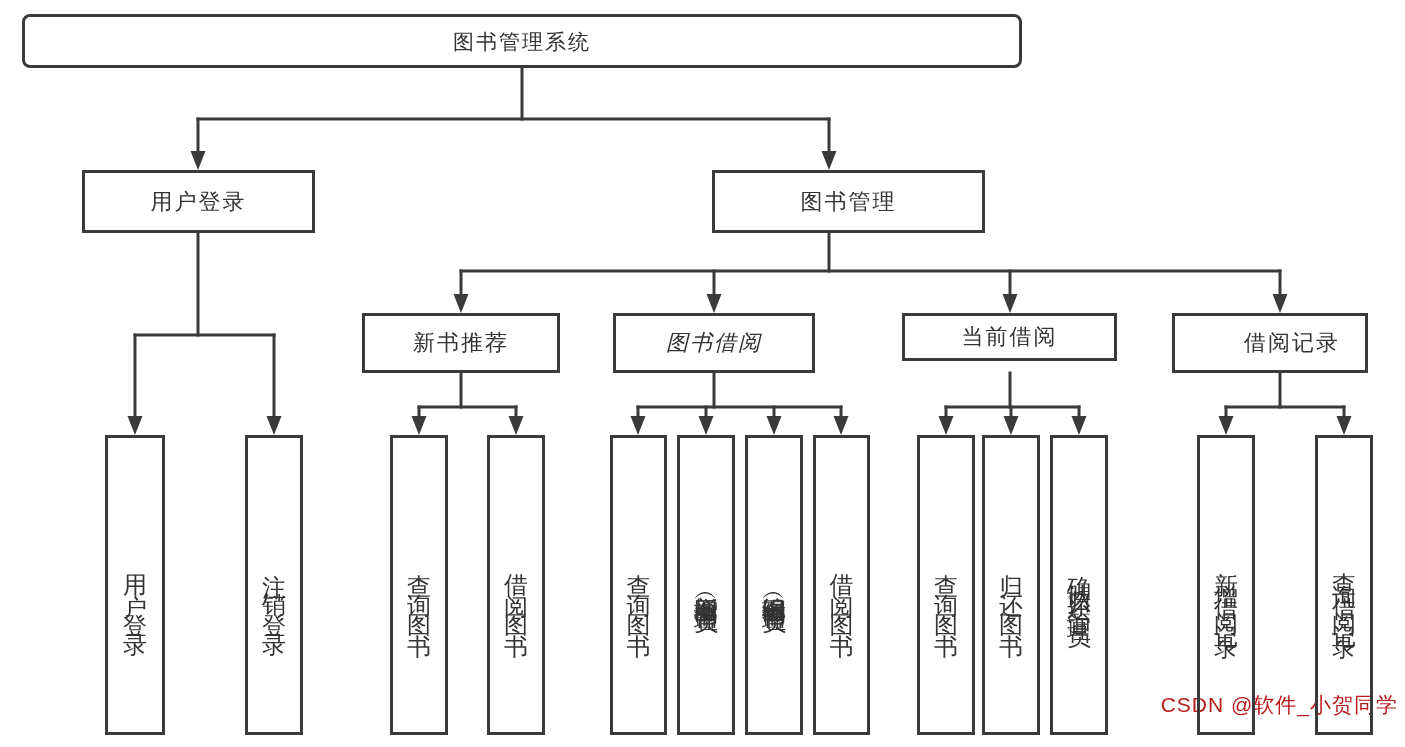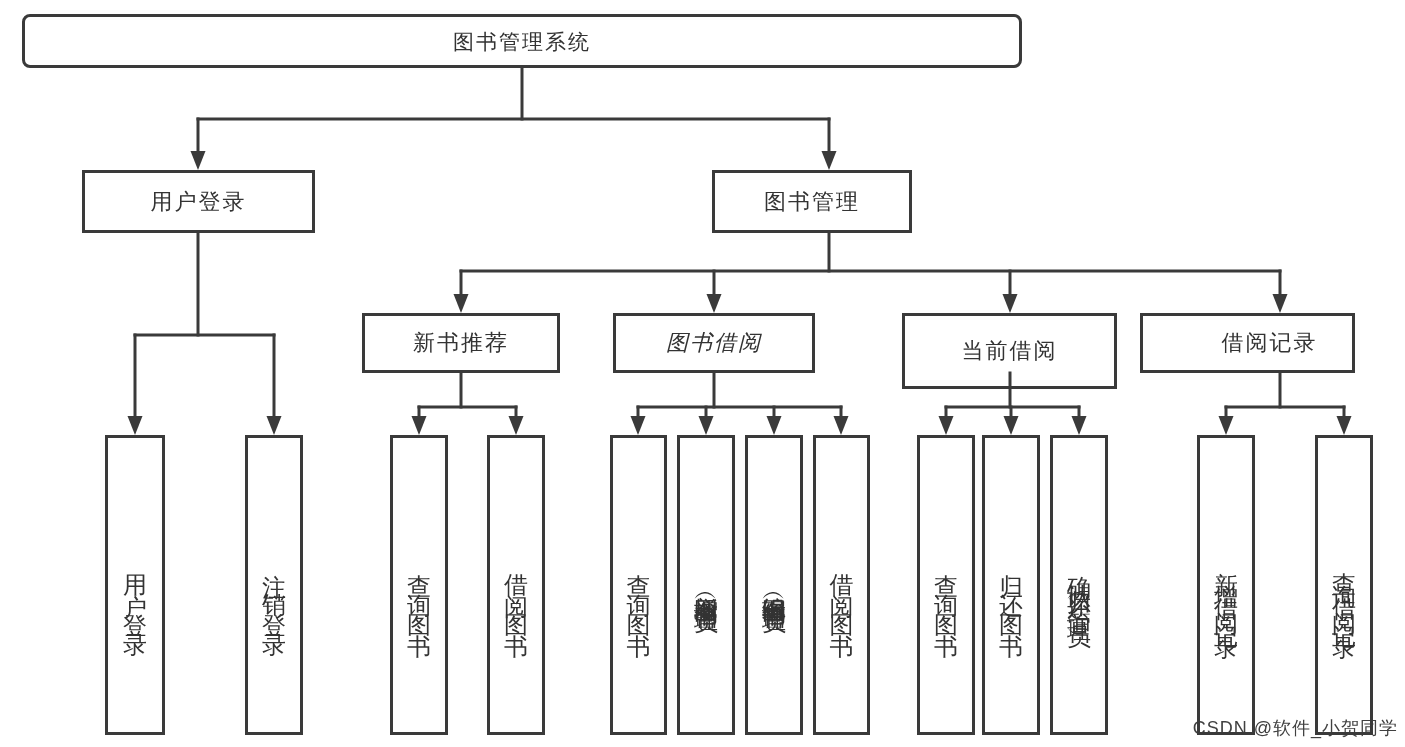--- a/index.html
+++ b/index.html
@@ -18,42 +18,42 @@
     writing-mode:vertical-rl;text-orientation:mixed;line-height:1;
     font-size:24px;white-space:nowrap;
   }
   .sp-lg{letter-spacing:20px;margin-bottom:-20px;}
   .sp-md{letter-spacing:13px;margin-bottom:-13px;}
   .sp-sm{letter-spacing:7px;margin-bottom:-7px;}
   .sp-xs{letter-spacing:2px;margin-bottom:-2px;}
   
   #box-root{left:22px;top:14px;width:1000px;height:54px;border-radius:8px;}
   #box-user-login{left:82px;top:170px;width:233px;height:63px;}
-  #box-book-mgmt{left:712px;top:170px;width:200px;height:63px;}
+  #box-book-mgmt{left:712px;top:170px;width:273px;height:63px;}
   #box-l3-0{left:362px;top:313px;width:198px;height:60px;}
   #box-l3-1{left:613px;top:313px;width:202px;height:60px;font-style:italic;}
-  #box-l3-2{left:902px;top:313px;width:215px;height:76px;}
-  #box-l3-3{left:1140px;top:313px;width:215px;height:60px;padding-left:44px;}
+  #box-l3-2{left:902px;top:313px;width:215px;height:48px;}
+  #box-l3-3{left:1172px;top:313px;width:196px;height:60px;padding-left:44px;}
   .leaf{top:435px;height:300px;}
   #leaf-u0{left:105px;width:60px;}
   #leaf-u1{left:245px;width:58px;}
   #leaf-n0{left:390px;width:58px;}
   #leaf-n1{left:487px;width:58px;}
   #leaf-b0{left:610px;width:57px;}
   #leaf-b1{left:677px;width:58px;}
   #leaf-b2{left:745px;width:58px;}
   #leaf-b3{left:813px;width:57px;}
   #leaf-c0{left:917px;width:58px;}
   #leaf-c1{left:982px;width:58px;}
   #leaf-c2{left:1050px;width:58px;}
   #leaf-r0{left:1197px;width:58px;}
   #leaf-r1{left:1315px;width:58px;}
   .watermark{
-    position:absolute;right:7px;top:716px;z-index:1;font-size:18px;
-    color:#404040;letter-spacing:1px;white-space:nowrap;
+    position:absolute;right:7px;top:691px;z-index:1;font-size:21px;
+    color:#b91c1c;letter-spacing:1px;white-space:nowrap;
   }
 </style>
 </head>
 <body>
 
 <div class="canvas">
 
   <svg class="connectors" width="1405" height="747" viewBox="0 0 1405 747">
     <g stroke="#3a3a3a" stroke-width="3" stroke-linecap="square" fill="none">
 

